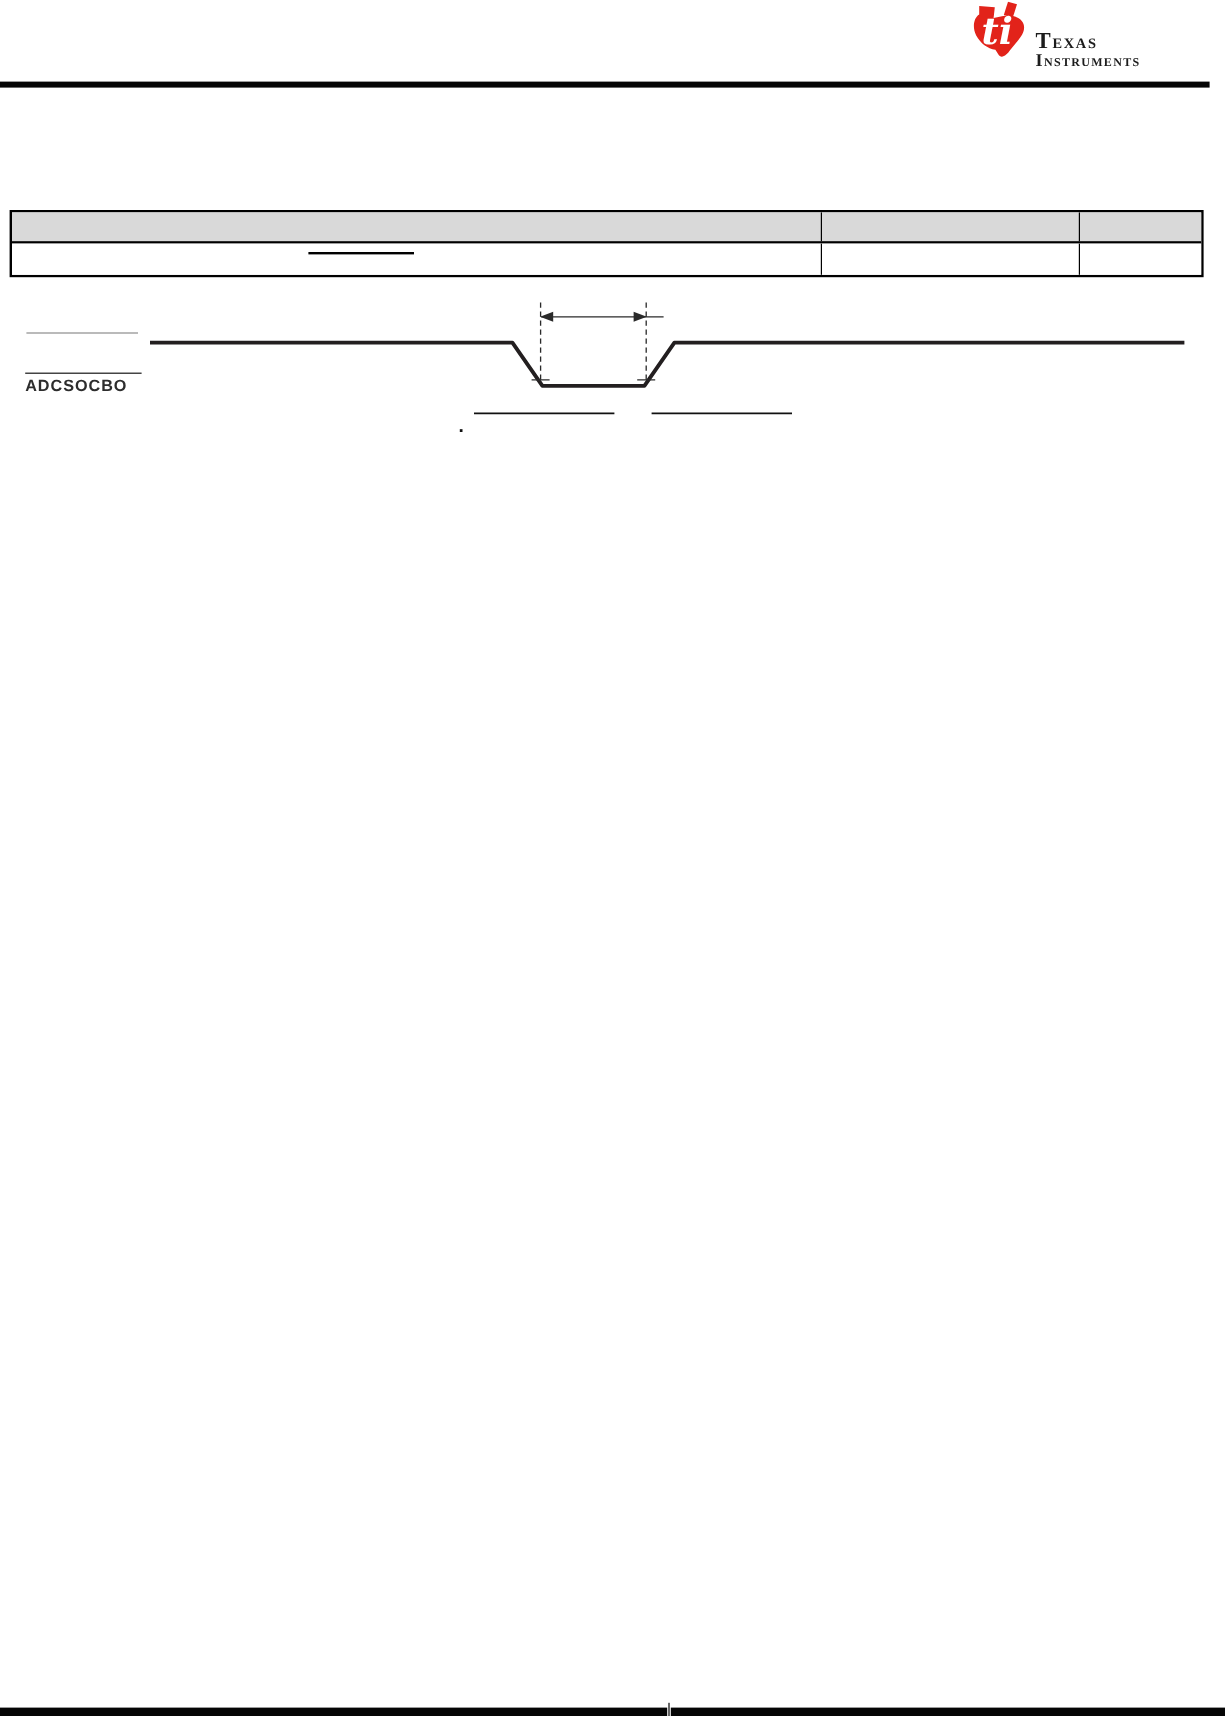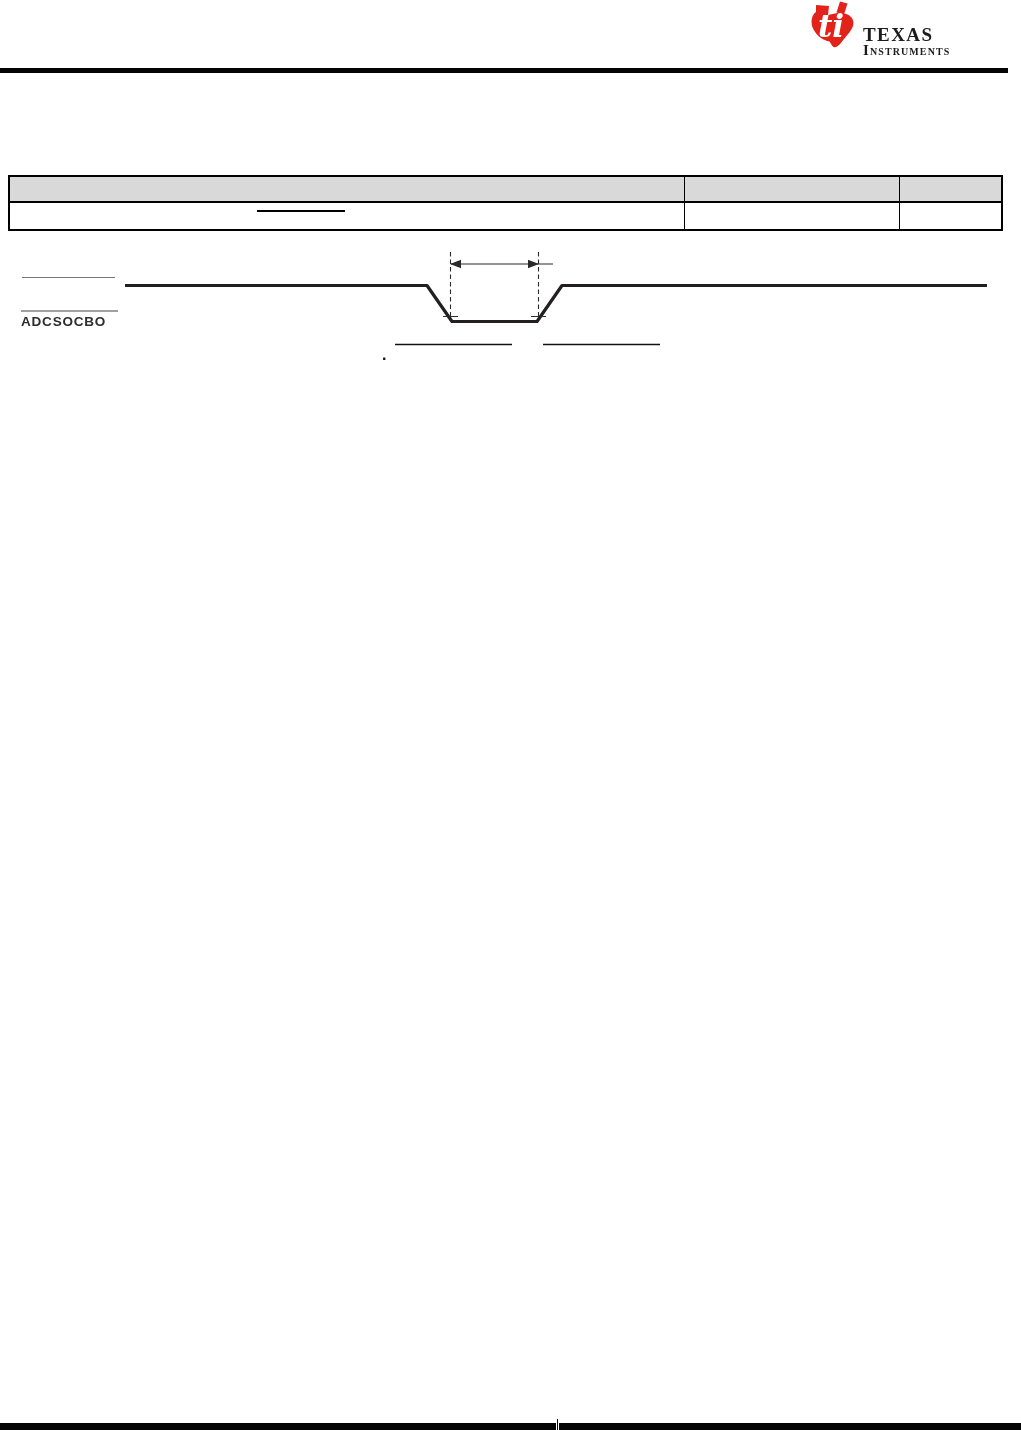--- a/index.html
+++ b/index.html
@@ -10,21 +10,21 @@
     position:relative; width:1021px; height:1430px;
     background:#ffffff; overflow:hidden;
   }
 
   
   .bug { position:absolute; left:809px; top:1px; width:48px; height:50px; }
   .wordmark {
     position:absolute; left:863px; top:26px;
     font-family:"Liberation Serif", serif; font-weight:bold; color:#1c1c1c;
   }
-  .wm-line1 { display:block; font-size:19px; line-height:18px; letter-spacing:1.4px; }
+  .wm-line1 { display:block; font-size:12px; line-height:18px; letter-spacing:1.4px; }
   .wm-line1::first-letter { font-size:19px; }
   .wm-line2 { display:block; font-size:10px; line-height:12px; letter-spacing:1.1px; }
   .wm-line2::first-letter { font-size:15px; }
 
   .head-rule {
     position:absolute; left:0; top:68px; width:1008px; height:5px;
     background:#050505;
   }
 
   

